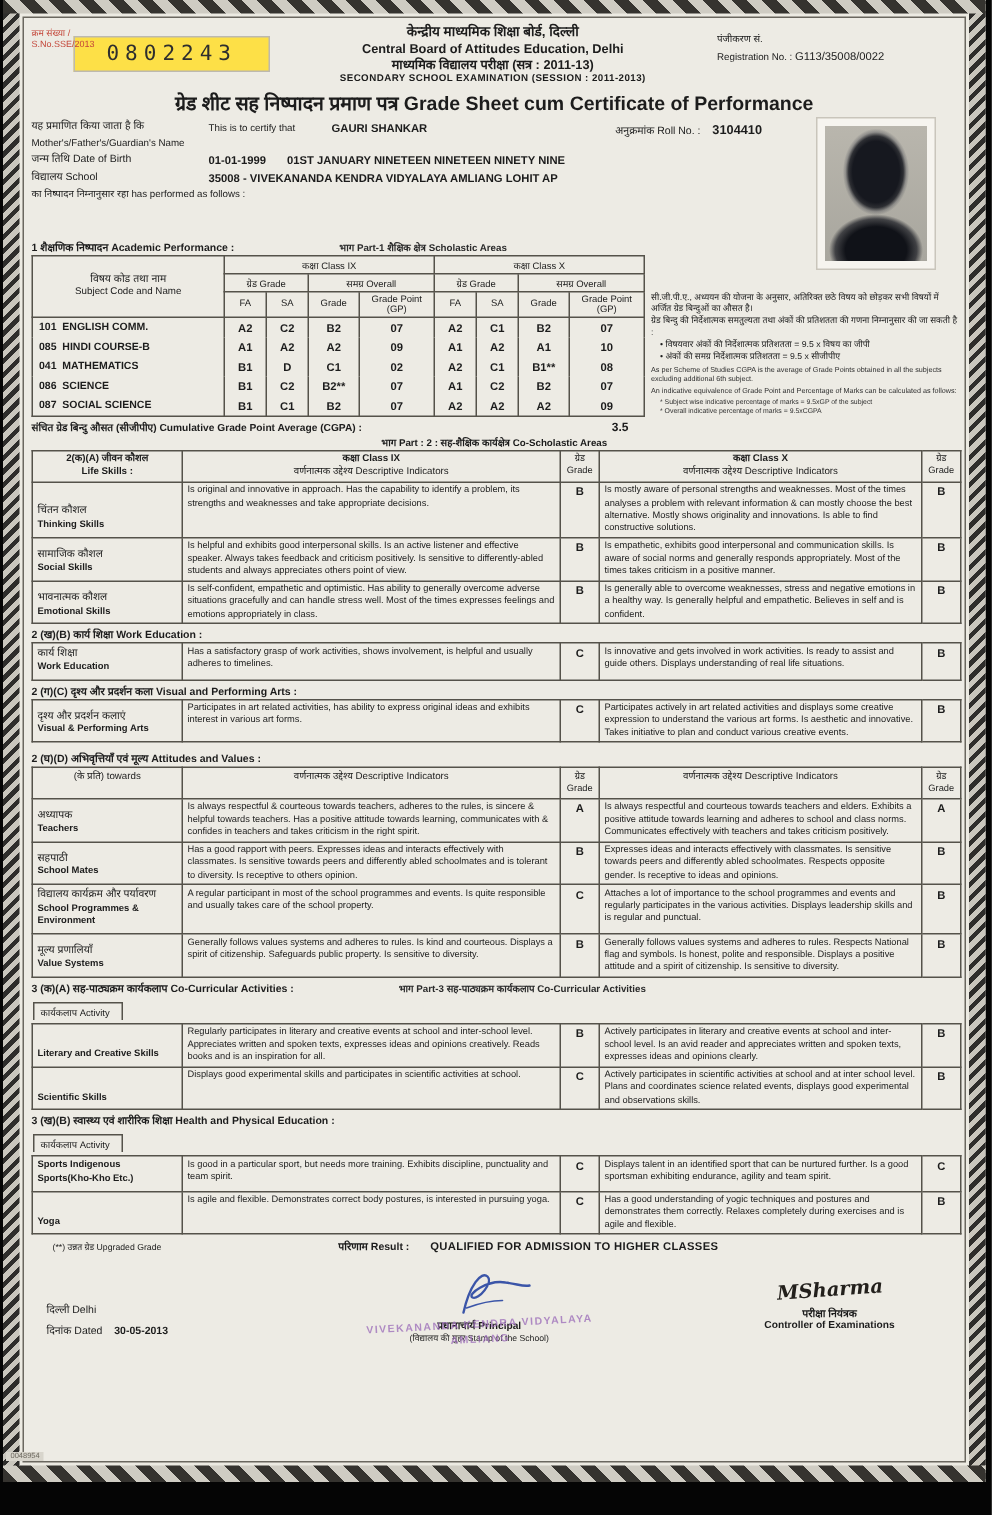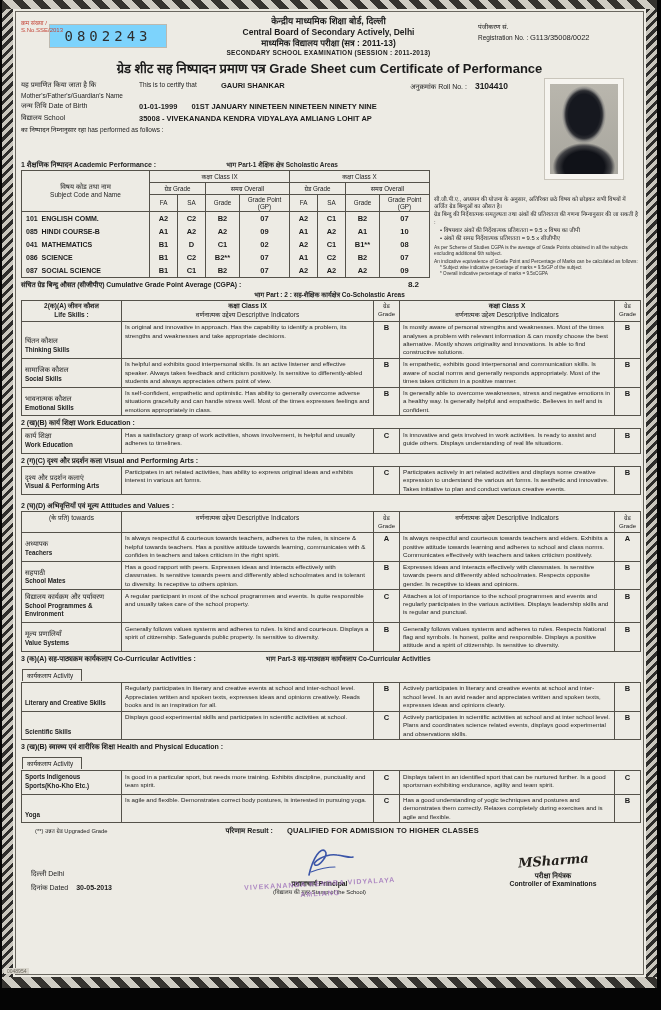--- a/index.html
+++ b/index.html
@@ -17,40 +17,40 @@
 
   .hi { font-size:7px; }
   .en { font-size:6.5px; }
   .b  { font-weight:normal; }
   .sm { font-size:6px; }
 
   
   .hdr { display:flex; align-items:flex-start; }
   .hdr-left { width:158px; padding-top:4px; }
   .serial-label { color:#c4473a; font-size:6px; line-height:1.2; }
-  .serial-stamp { margin-left:28px; margin-top:-10px; width:118px; height:24px; background:#7dd3fc;
+  .serial-stamp { margin-left:28px; margin-top:-10px; width:131px; height:24px; background:#fde047;
     border:1px solid #bdb9af; display:flex; align-items:center; justify-content:center;
     font-family:"DejaVu Sans Mono", monospace; font-size:14px; letter-spacing:4px; color:#2e2e2e; }
   .hdr-center { flex:1; text-align:center; line-height:1.25; }
   .hdr-center .l1 { font-size:9px; font-weight:bold; }
   .hdr-center .l2 { font-size:8.5px; font-weight:bold; }
   .hdr-center .l3 { font-size:8.5px; font-weight:bold; }
   .hdr-center .l4 { font-size:6.5px; font-weight:bold; letter-spacing:.3px; }
   .hdr-right { width:160px; padding-top:6px; font-size:6.5px; line-height:1.5; }
   .title-line { text-align:center; font-size:13px; font-weight:bold; margin:2px 0 3px 0; }
 
   
   .student { position:relative; min-height:78px; padding-right:120px; }
   .photo { position:absolute; right:14px; top:-2px; width:80px; height:102px; background:#f6f4ef;
     border:1px solid #c9c5bb; padding:5px; }
   .photo-in { width:100%; height:100%; background:
     radial-gradient(ellipse 26px 34px at 50% 34%, #16181f 60%, rgba(22,24,31,.85) 70%, rgba(70,72,80,.35) 78%, transparent 85%),
     radial-gradient(ellipse 34px 26px at 50% 92%, #101218 60%, rgba(20,22,30,.7) 80%, transparent 92%),
     linear-gradient(180deg,#b9b6ad, #a8a69e); }
-  .srow { display:flex; align-items:flex-start; line-height:1.55; }
+  .srow { display:flex; align-items:flex-end; line-height:1.55; }
   .srow .lab-hi { font-size:7px; width:118px; }
   .srow .val { font-size:7.5px; font-weight:bold; }
   .roll { position:absolute; right:130px; top:1px; font-size:7px; }
   .roll .val { font-size:8.5px; font-weight:bold; margin-left:6px; }
 
   
   .secline { display:flex; align-items:baseline; margin:2px 0 1px 0; }
   .sec-label { font-size:7px; font-weight:bold; }
   .part-label { font-size:6.5px; font-weight:bold; margin-left:70px; color:#2b2b2b; }
 
@@ -125,21 +125,21 @@
 
       
       <div class="hdr">
         <div class="hdr-left">
           <div class="serial-label">क्रम संख्या /</div>
           <div class="serial-label">S.No.SSE/2013</div>
           <div class="serial-stamp">0802243</div>
         </div>
         <div class="hdr-center">
           <div class="l1">केन्द्रीय माध्यमिक शिक्षा बोर्ड, दिल्ली</div>
-          <div class="l2">Central Board of Secondary Actively, Delhi</div>
+          <div class="l2">Central Board of Attitudes Education, Delhi</div>
           <div class="l3">माध्यमिक विद्यालय परीक्षा (सत्र : 2011-13)</div>
           <div class="l4">SECONDARY SCHOOL EXAMINATION (SESSION : 2011-2013)</div>
         </div>
         <div class="hdr-right">
           <div>पंजीकरण सं.</div>
           <div>
             <span>Registration No. :</span>
             <span class="b" style="font-size:7.5px">G113/35008/0022</span>
           </div>
         </div>
@@ -273,21 +273,21 @@
                   <td class="g">07</td>
               <td class="g">A2</td>
                   <td class="g">A2</td>
                   <td class="g">A2</td>
                   <td class="g">09</td>
             </tr>
           </tbody>
             </table>
           <div class="cgpa-line">
             <span class="lbl">संचित ग्रेड बिन्दु औसत (सीजीपीए) Cumulative Grade Point Average (CGPA) :</span>
-            <span class="v">8.2</span>
+            <span class="v">3.5</span>
           </div>
         </div>
         <div class="notes">
           <div class="nh">सी.जी.पी.ए., अध्ययन की योजना के अनुसार, अतिरिक्त छठे विषय को छोड़कर सभी विषयों में अर्जित ग्रेड बिन्दुओं का औसत है।</div>
           <div class="nh">ग्रेड बिन्दु की निर्देशात्मक समतुल्यता तथा अंकों की प्रतिशतता की गणना निम्नानुसार की जा सकती है :</div>
           <div class="nb">• विषयवार अंकों की निर्देशात्मक प्रतिशतता = 9.5 x विषय का जीपी</div>
           <div class="nb">• अंकों की समग्र निर्देशात्मक प्रतिशतता = 9.5 x सीजीपीए</div>
           <div class="ne">As per Scheme of Studies CGPA is the average of Grade Points obtained in all the subjects excluding additional 6th subject.</div>
           <div class="ne">An indicative equivalence of Grade Point and Percentage of Marks can be calculated as follows:</div>
           <div class="ns">* Subject wise indicative percentage of marks = 9.5xGP of the subject</div>

